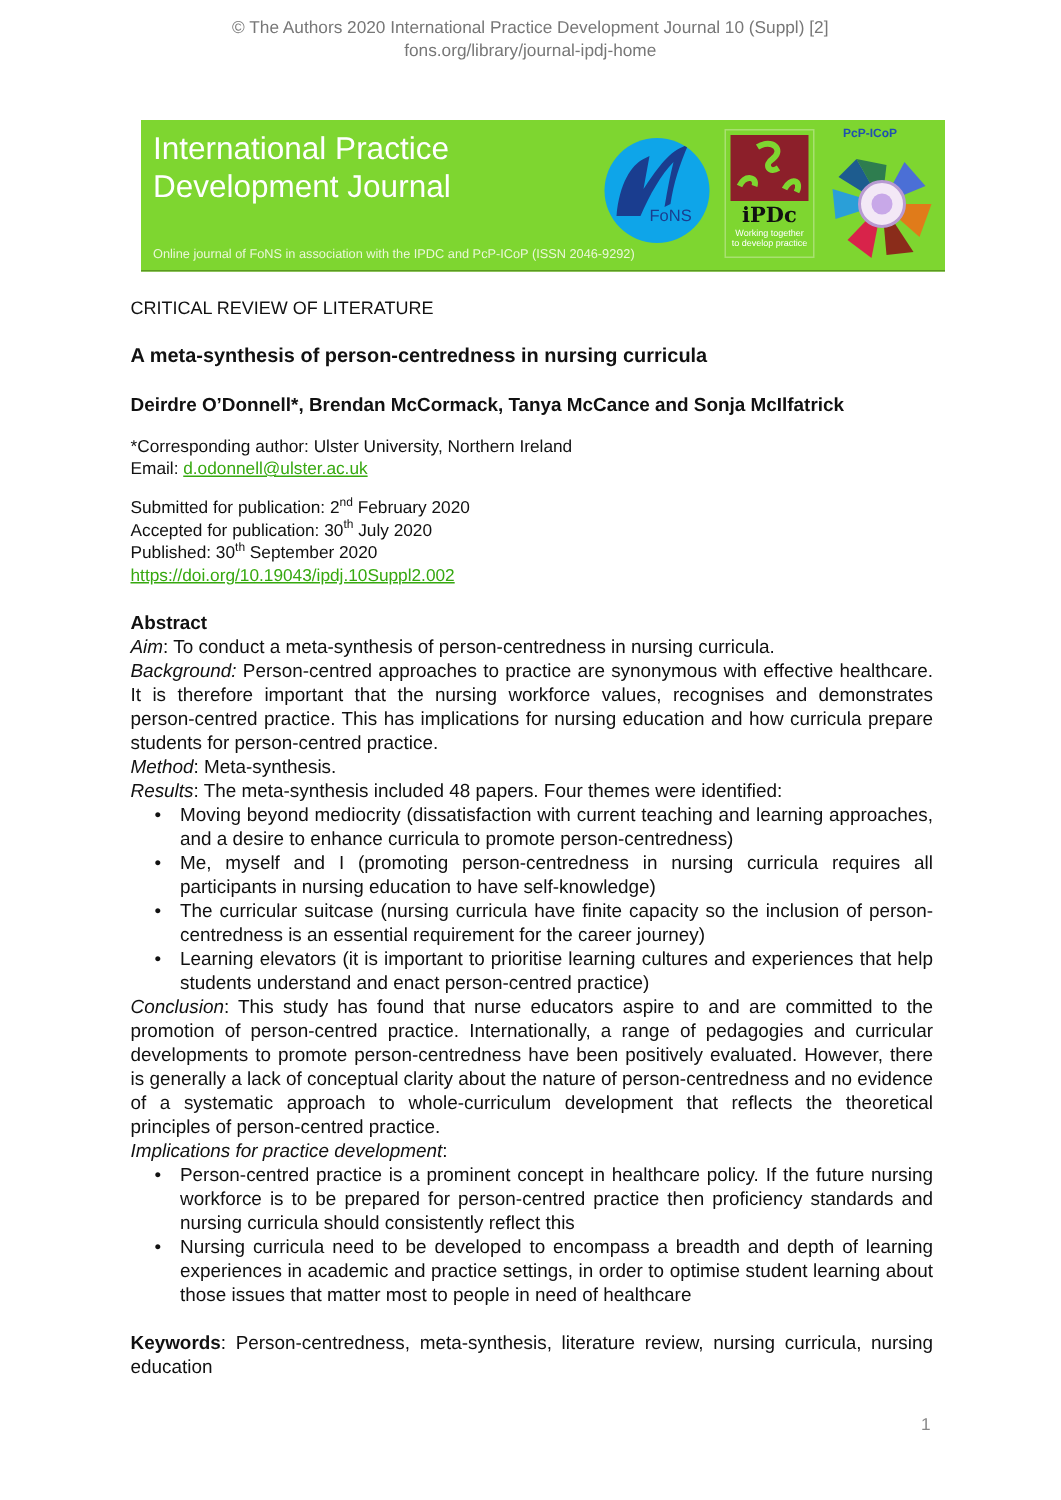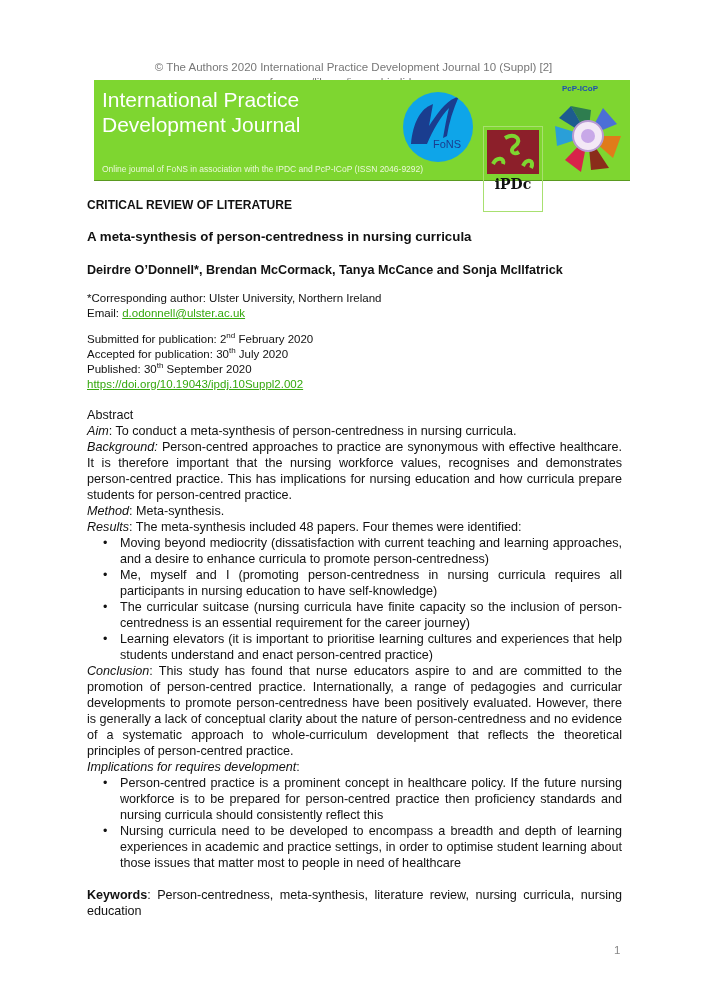--- a/index.html
+++ b/index.html
@@ -1,37 +1,37 @@
 <!DOCTYPE html>
 <html><head>
 <meta charset="utf-8">
 <style>
   html, body { margin: 0; padding: 0; background: #ffffff; }
   body { width: 707px; height: 1000px; position: relative; overflow: hidden;
          font-family: "Liberation Sans", sans-serif; color: #111; }
   .hdr { position: absolute; left: 0; width: 707px; text-align: center;
-         font-size: 11.5px; color: #777; line-height: 15px; margin-top: 48px; }
+         font-size: 11.5px; color: #777; line-height: 15px; }
   .banner { position: absolute; left: 94px; top: 80px; width: 536px; height: 100px;
             background: #7ed630; border-bottom: 1px solid #5a9a20; }
   .banner-title { position: absolute; left: 8px; top: 7px; font-size: 21px; line-height: 25px;
                   color: #ffffff; font-weight: normal; }
   .banner-sub { position: absolute; left: 8px; top: 84px; font-size: 8.5px; color: #eaf7d8; }
   .fons { position: absolute; left: 309px; top: 12px; width: 70px; height: 70px; border-radius: 50%;
           background: #0ea5e9; overflow: hidden; }
   .fons-label { position: absolute; left: 30px; top: 46px; font-size: 11px; color: #1a3d8f; }
-  .ipdc { position: absolute; left: 389px; top: 6px; width: 58px; height: 84px; border: 1px solid #a8e070; margin-top: 40px; }
+  .ipdc { position: absolute; left: 389px; top: 6px; width: 58px; height: 84px; border: 1px solid #a8e070; }
   .ipdc-box { position: absolute; left: 3px; top: 3px; width: 52px; height: 44px; background: #8c1f2a; }
   .ipdc-label { position: absolute; left: 0; width: 58px; top: 49px; text-align: center;
                 font-family: "DejaVu Serif", serif; font-weight: bold; font-size: 14px; color: #111; }
   .ipdc-tag { position: absolute; left: 0; width: 58px; top: 66px; text-align: center;
               font-size: 6px; line-height: 7px; color: #fff; }
   .pcp { position: absolute; left: 457px; top: 4px; width: 75px; height: 92px; }
   .pcp-label { position: absolute; left: 11px; top: 0; font-size: 8px; font-weight: bold; color: #1f4fb0; }
   .content { position: absolute; left: 87px; width: 535px; font-size: 12.6px; line-height: 16px; color: #111; }
-  .section { top: 197px; font-weight: bold; font-size: 12px; }
+  .section { top: 197px; font-weight: normal; font-size: 12px; }
   .title { top: 229px; font-weight: bold; font-size: 13.3px; }
   .authors { top: 262px; font-weight: bold; font-size: 12.6px; }
   .link { color: #36a80f; text-decoration: underline; }
   .just { text-align: justify; }
   .bullets { margin: 0; padding-left: 33px; list-style: none; }
   .bullets li { position: relative; text-align: justify; }
   .bullets li::before { content: "•"; position: absolute; left: -17px; }
   sup { font-size: 8px; line-height: 0; margin-top: 17px; }
   .pgnum { position: absolute; left: 614px; top: 944px; font-size: 11.5px; color: #888; }
 </style>
@@ -98,33 +98,33 @@
 </div>
 
 <div class="content" style="top:332px; font-size:11.5px; line-height:15px;">
   <div><span>Submitted for publication: 2</span><sup>nd</sup><span> February 2020</span></div>
   <div><span>Accepted for publication: 30</span><sup>th</sup><span> July 2020</span></div>
   <div><span>Published: 30</span><sup>th</sup><span> September 2020</span></div>
   <div><a class="link">https://doi.org/10.19043/ipdj.10Suppl2.002</a></div>
 </div>
 
 <div class="content just" style="top:407px;">
-  <div style="font-weight:normal;">Abstract</div>
+  <div style="font-weight:bold;">Abstract</div>
   <div><i>Aim</i><span>: To conduct a meta-synthesis of person-centredness in nursing curricula.</span></div>
   <div><i>Background:</i><span> Person-centred approaches to practice are synonymous with effective healthcare. It is therefore important that the nursing workforce values, recognises and demonstrates person-centred practice. This has implications for nursing education and how curricula prepare students for person-centred practice.</span></div>
   <div><i>Method</i><span>: Meta-synthesis.</span></div>
   <div><i>Results</i><span>: The meta-synthesis included 48 papers. Four themes were identified:</span></div>
   <ul class="bullets">
     <li>Moving beyond mediocrity (dissatisfaction with current teaching and learning approaches, and a desire to enhance curricula to promote person-centredness)</li>
     <li>Me, myself and I (promoting person-centredness in nursing curricula requires all participants in nursing education to have self-knowledge)</li>
     <li>The curricular suitcase (nursing curricula have finite capacity so the inclusion of person-centredness is an essential requirement for the career journey)</li>
     <li>Learning elevators (it is important to prioritise learning cultures and experiences that help students understand and enact person-centred practice)</li>
   </ul>
   <div><i>Conclusion</i><span>: This study has found that nurse educators aspire to and are committed to the promotion of person-centred practice. Internationally, a range of pedagogies and curricular developments to promote person-centredness have been positively evaluated. However, there is generally a lack of conceptual clarity about the nature of person-centredness and no evidence of a systematic approach to whole-curriculum development that reflects the theoretical principles of person-centred practice.</span></div>
-  <div><i>Implications for requires development</i><span>:</span></div>
+  <div><i>Implications for practice development</i><span>:</span></div>
   <ul class="bullets">
     <li>Person-centred practice is a prominent concept in healthcare policy. If the future nursing workforce is to be prepared for person-centred practice then proficiency standards and nursing curricula should consistently reflect this</li>
     <li>Nursing curricula need to be developed to encompass a breadth and depth of learning experiences in academic and practice settings, in order to optimise student learning about those issues that matter most to people in need of healthcare</li>
   </ul>
   <div style="height:16px;"></div>
   <div><b>Keywords</b><span>: Person-centredness, meta-synthesis, literature review, nursing curricula, nursing education</span></div>
 </div>
 
 <div class="pgnum">1</div>
 

